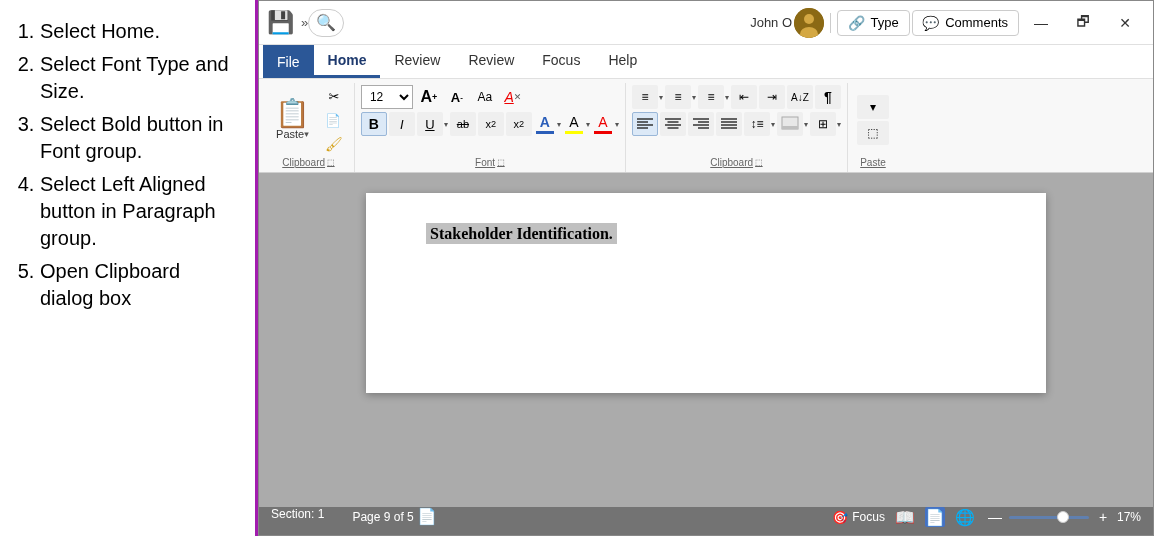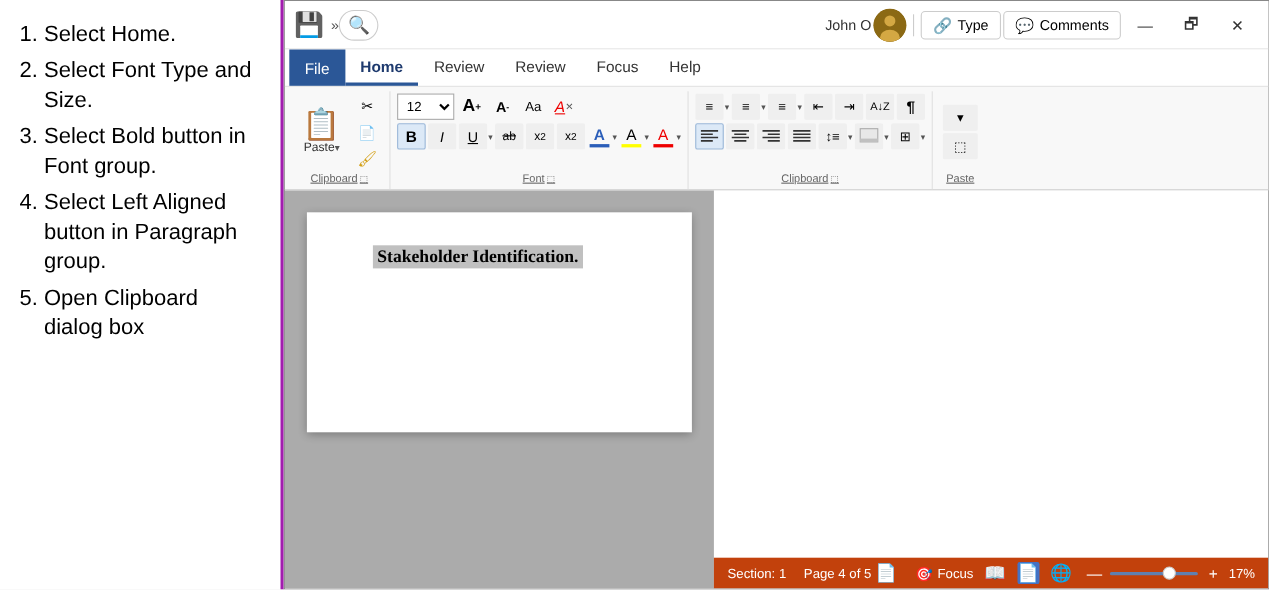--- a/index.html
+++ b/index.html
@@ -359,25 +359,25 @@
       border: 1px solid transparent;
     }
     .para-btn.active { background: #dce9f7; border-color: #9ab7d8; }
 
     
     .styles-group { min-width: 50px; }
 
     
     .status-bar {
       height: 28px;
-      background: #c2410c;
-      display: flex;
-      align-items: center;
+      background: #737373;
+      display: flex;
+      align-items: flex-start;
       padding: 0 12px;
-      gap: 16px;
+      gap: 28px;
       margin-top: auto;
     }
     .status-item {
       font-size: 12px;
       color: #fff;
       display: flex;
       align-items: center;
       gap: 4px;
     }
     .status-right {
@@ -448,21 +448,21 @@
       font-size: 16px;
       color: #000;
       display: inline;
       background: #c0c0c0;
       padding: 2px 4px;
     }
 
     
     .word-body {
       display: flex;
-      flex-direction: row;
+      flex-direction: column;
       flex: 1;
       overflow: hidden;
     }
   </style>
 </head>
 <body>
 
 <div class="instruction-panel">
   <ol>
     <li>Select Home.</li>
@@ -701,21 +701,21 @@
       <div class="doc-page">
         <span class="doc-heading">Stakeholder Identification.</span>
       </div>
     </div>
 
     <div class="status-bar">
       <div class="status-item">
         <span>Section: 1</span>
       </div>
       <div class="status-item">
-        <span>Page 4 of 5</span>
+        <span>Page 9 of 5</span>
         <span style="font-size:16px;">📄</span>
       </div>
       <div class="status-right">
         <div class="status-item">
           <span style="font-size:13px;">🎯</span>
           <span>Focus</span>
         </div>
         <div class="status-icon" style="font-size:16px;">📖</div>
         <div class="status-icon active" style="font-size:16px;">📄</div>
         <div class="status-icon" style="font-size:16px;">🌐</div>

